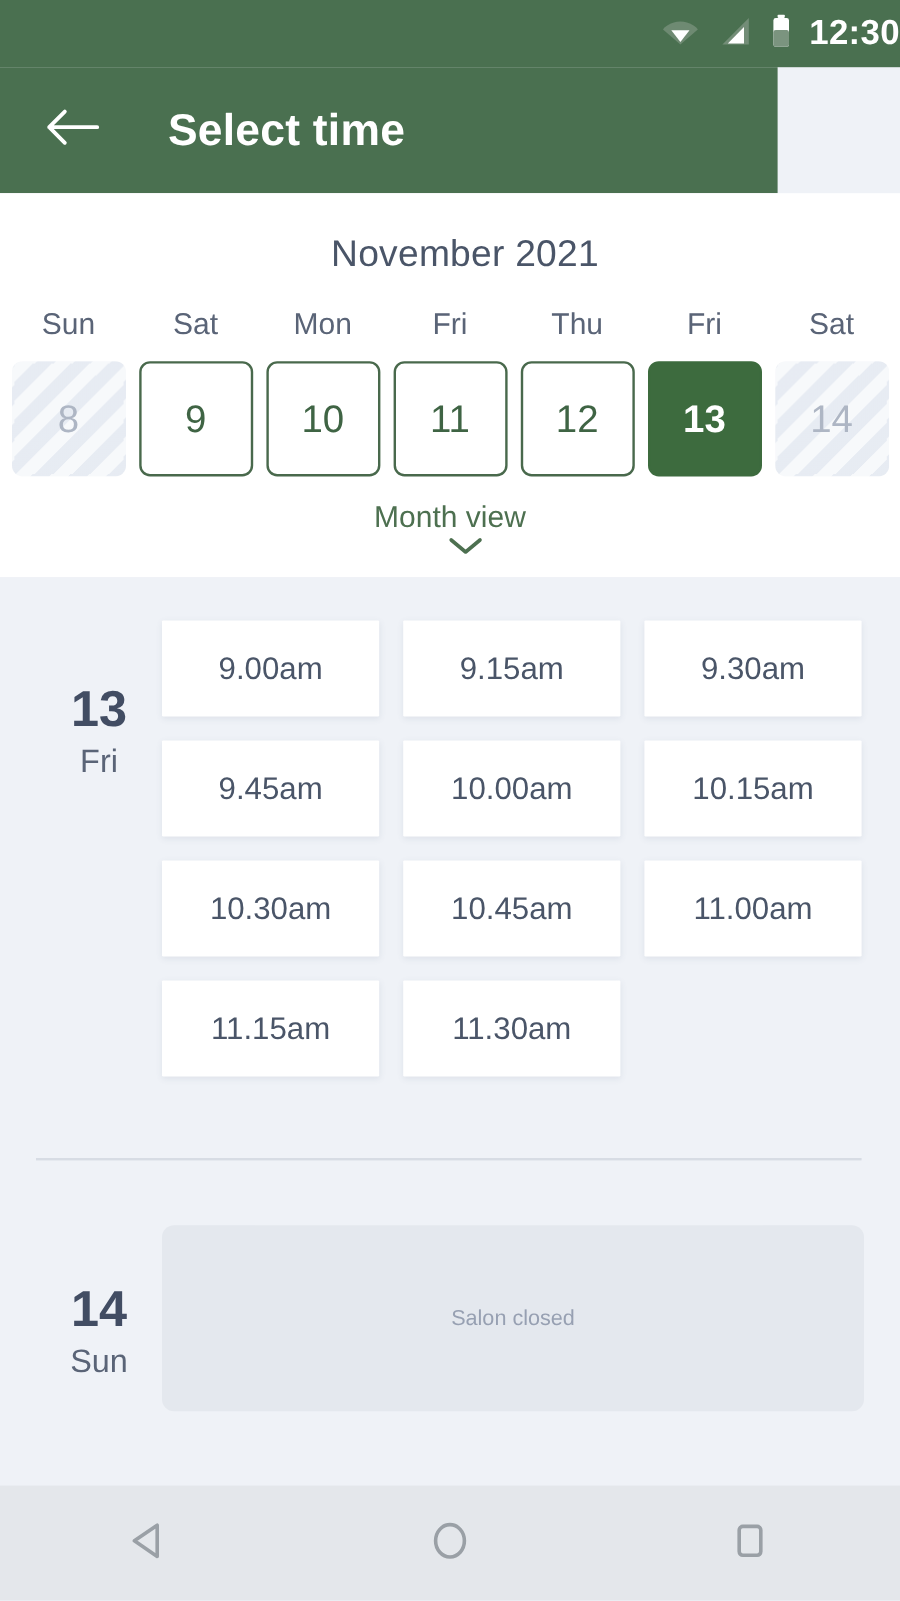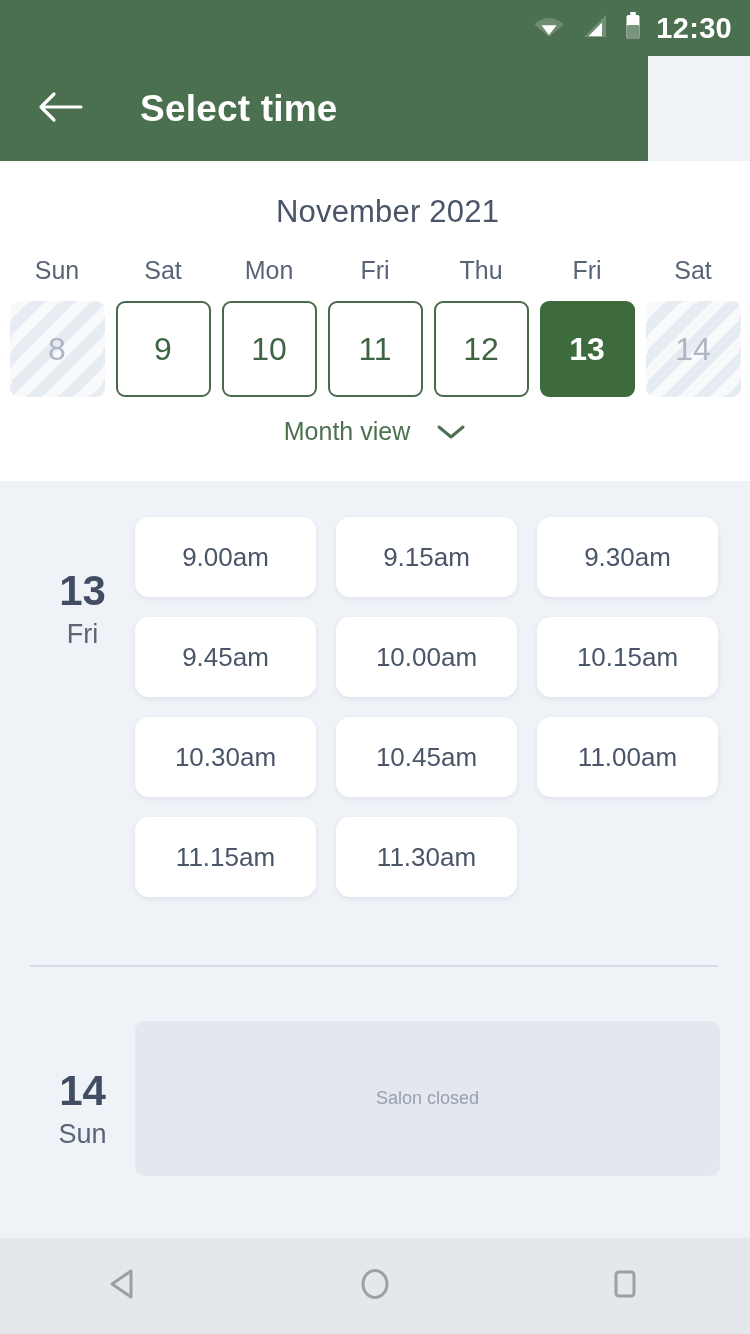--- a/index.html
+++ b/index.html
@@ -26,21 +26,20 @@
   
   .status-bar {
     position: absolute;
     top: 0; left: 0;
     width: 750px;
     height: 56px;
     background: #4a7050;
     display: flex;
     align-items: center;
     justify-content: flex-end;
-    padding-right: 18px;
   }
   .status-icons {
     display: flex;
     align-items: center;
     gap: 16px;
   }
   .icon-wifi { display: block; }
   .icon-signal { display: block; }
   .icon-battery { display: block; }
   .status-time {
@@ -151,20 +150,21 @@
     color: #aeb6c4;
     cursor: default;
   }
 
   .month-view-row {
     display: flex;
     align-items: center;
     justify-content: center;
     margin-top: 20px;
     cursor: pointer;
+    flex-direction: column;
   }
   .month-view-label {
     color: #4d7050;
     font-size: 25px;
   }
   .chevron-down {
     margin-left: 26px;
     display: flex;
     align-items: center;
   }
@@ -206,21 +206,21 @@
   .slot-grid {
     display: flex;
     flex-wrap: wrap;
     gap: 20px 20px;
     width: 585px;
   }
   .slot {
     width: 181px;
     height: 80px;
     background: #ffffff;
-    border-radius: 14px;
+    border-radius: 1px;
     display: flex;
     align-items: center;
     justify-content: center;
     color: #4a5568;
     font-size: 26px;
     box-shadow: 0 2px 5px rgba(80,95,125,0.10);
     cursor: pointer;
   }
 
   .divider {

